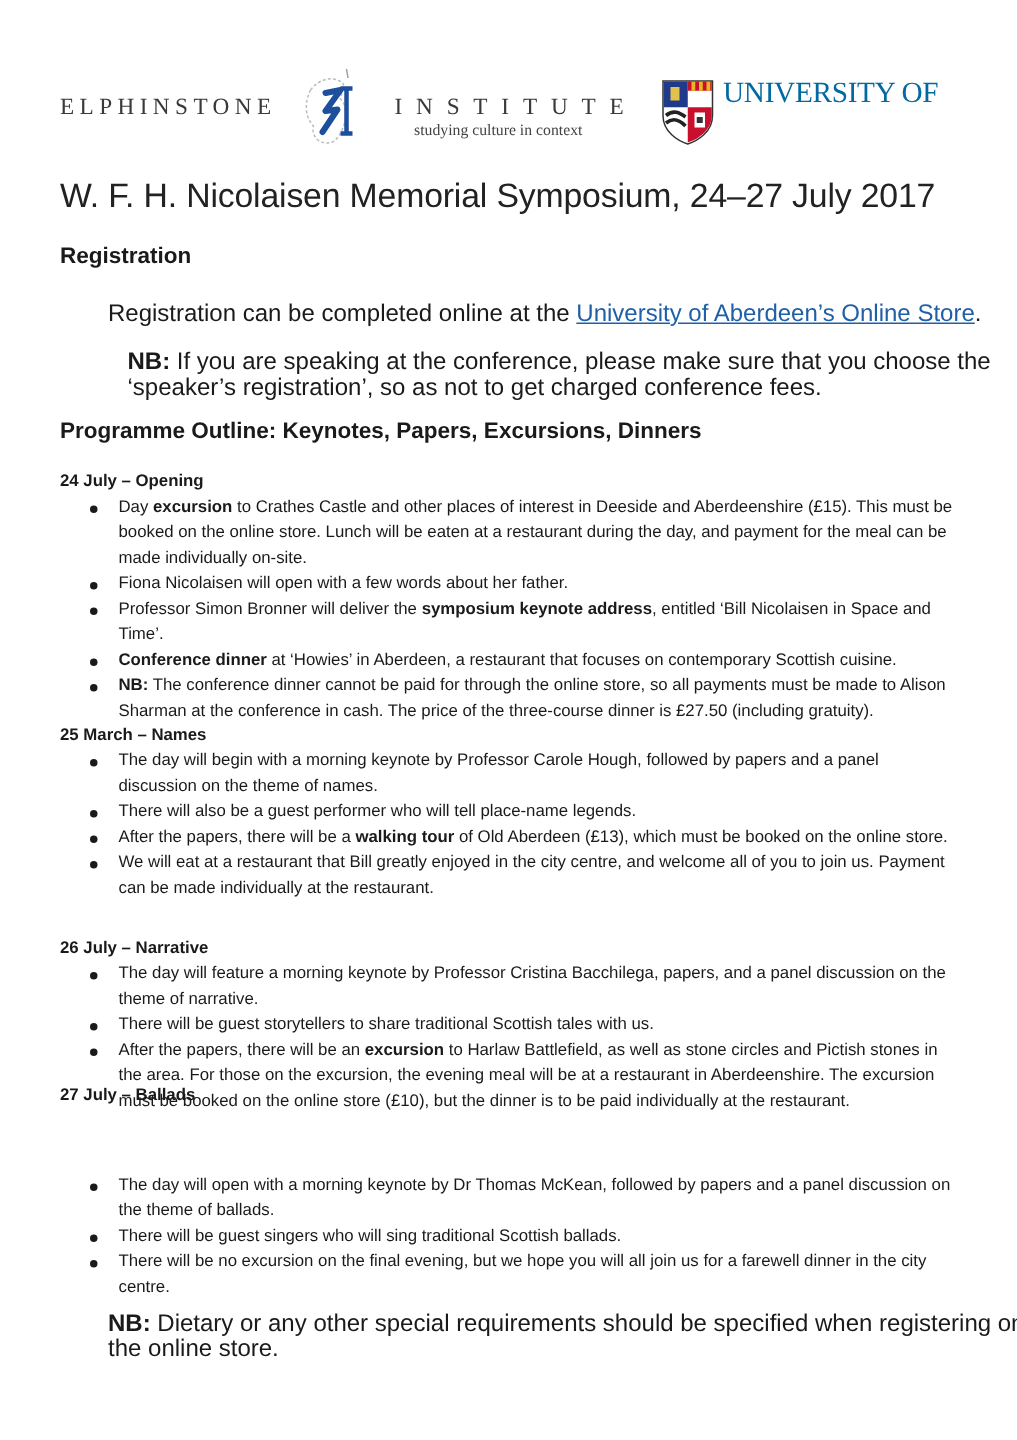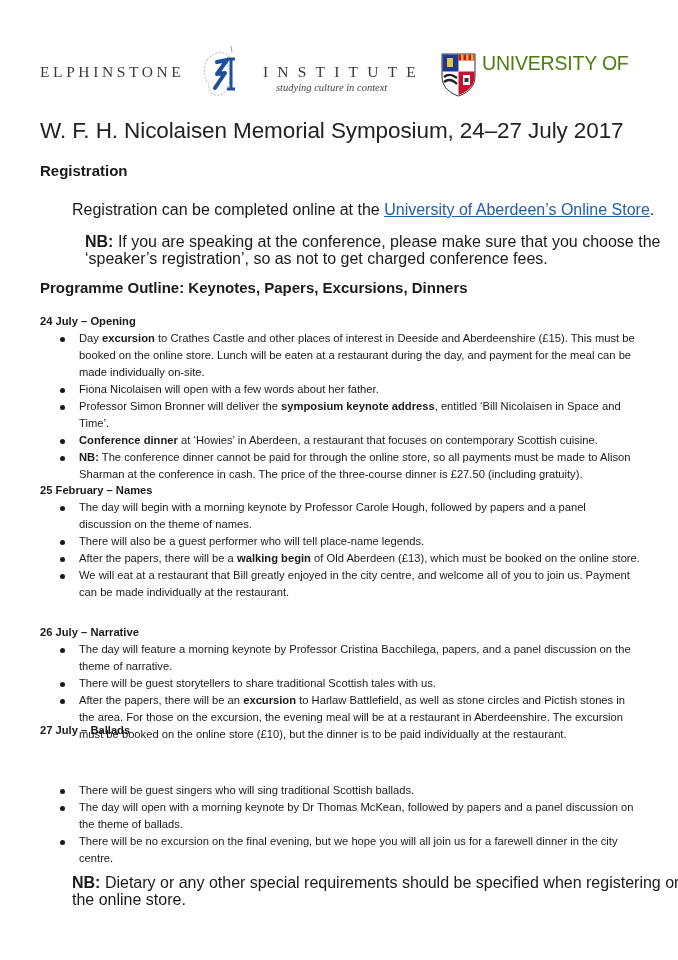--- a/index.html
+++ b/index.html
@@ -4,26 +4,26 @@
 <style>
   html, body { margin: 0; padding: 0; background: #ffffff; }
   body { width: 678px; height: 960px; position: relative; overflow: hidden; font-family: "Liberation Sans", sans-serif; color: #1a1a1a; }
   .page { position: absolute; left: 0; top: 0; width: 678px; height: 778px; }
 
   
   .logo-elph { position: absolute; left: 38px; top: 50px; width: 370px; height: 55px; }
   .elph-word { position: absolute; top: 13px; font-family: "Liberation Serif", serif; font-size: 15.5px; letter-spacing: 3.6px; color: #3a3a3a; }
   .elph-word.left { left: 2px; }
   .elph-word.right { left: 225px; letter-spacing: 9.2px; text-align: center; }
-  .elph-tag { position: absolute; left: 238px; top: 32px; font-family: "Liberation Serif", serif; font-style: italic; font-size: 10.5px; color: #444; }
+  .elph-tag { position: absolute; left: 238px; top: 32px; font-family: "Liberation Serif", serif; font-size: 10.5px; color: #444; }
   .elph-mark { position: absolute; left: 155px; top: -8px; width: 62px; height: 62px; }
 
   .logo-abdn { position: absolute; left: 441px; top: 53px; width: 230px; height: 50px; }
   .abdn-crest { position: absolute; left: 0; top: 0; width: 35px; height: 44px; }
-  .abdn-line1 { position: absolute; left: 41px; top: -1px; font-family: Liberation Sans, sans-serif; font-size: 19.5px; color: #4d7c0f; letter-spacing: -0.2px; white-space: nowrap; }
+  .abdn-line1 { position: absolute; left: 41px; top: -1px; font-family: Liberation Serif, serif; font-size: 19.5px; color: #0369a1; letter-spacing: -0.2px; white-space: nowrap; }
   .abdn-line2 { position: absolute; left: 40px; top: 18px; font-family: "Liberation Serif", serif; font-size: 28px; color: #1f2f7a; letter-spacing: 0.3px; white-space: nowrap; line-height: 1; }
 
   
   .title { position: absolute; left: 40px; top: 118px; font-size: 22.5px; color: #222; white-space: nowrap; letter-spacing: -0.1px; }
 
   .h2 { position: absolute; left: 40px; font-size: 15px; font-weight: bold; color: #1a1a1a; white-space: nowrap; }
   .p { position: absolute; left: 40px; width: 620px; font-size: 16px; line-height: 17px; color: #1a1a1a; padding-left: 32px; }
   .p b { font-weight: bold; }
   .link { color: #1f5fa8; text-decoration: underline; }
 
@@ -82,39 +82,39 @@
 
   <div class="day-head" style="top:315px;">24 July – Opening</div>
   <ul class="bullets" style="top:330px;">
       <li><span class="dot"></span><span>Day </span><b>excursion</b><span> to Crathes Castle and other places of interest in Deeside and Aberdeenshire (£15). This must be booked on the online store. Lunch will be eaten at a restaurant during the day, and payment for the meal can be made individually on-site.</span></li>
       <li><span class="dot"></span><span>Fiona Nicolaisen will open with a few words about her father.</span></li>
       <li><span class="dot"></span><span>Professor Simon Bronner will deliver the </span><b>symposium keynote address</b><span>, entitled ‘Bill Nicolaisen in Space and Time’.</span></li>
       <li><span class="dot"></span><b>Conference dinner</b><span> at ‘Howies’ in Aberdeen, a restaurant that focuses on contemporary Scottish cuisine.</span></li>
       <li><span class="dot"></span><b>NB:</b><span> The conference dinner cannot be paid for through the online store, so all payments must be made to Alison Sharman at the conference in cash. The price of the three-course dinner is £27.50 (including gratuity).</span></li>
     </ul>
 
-  <div class="day-head" style="top:484px;">25 February – Names</div>
+  <div class="day-head" style="top:484px;">25 March – Names</div>
   <ul class="bullets" style="top:499px;">
       <li><span class="dot"></span><span>The day will begin with a morning keynote by Professor Carole Hough, followed by papers and a panel discussion on the theme of names.</span></li>
       <li><span class="dot"></span><span>There will also be a guest performer who will tell place-name legends.</span></li>
-      <li><span class="dot"></span><span>After the papers, there will be a </span><b>walking begin</b><span> of Old Aberdeen (£13), which must be booked on the online store.</span></li>
+      <li><span class="dot"></span><span>After the papers, there will be a </span><b>walking tour</b><span> of Old Aberdeen (£13), which must be booked on the online store.</span></li>
       <li><span class="dot"></span><span>We will eat at a restaurant that Bill greatly enjoyed in the city centre, and welcome all of you to join us. Payment can be made individually at the restaurant.</span></li>
     </ul>
 
   <div class="day-head" style="top:626px;">26 July – Narrative</div>
   <ul class="bullets" style="top:641px;">
       <li><span class="dot"></span><span>The day will feature a morning keynote by Professor Cristina Bacchilega, papers, and a panel discussion on the theme of narrative.</span></li>
       <li><span class="dot"></span><span>There will be guest storytellers to share traditional Scottish tales with us.</span></li>
       <li><span class="dot"></span><span>After the papers, there will be an </span><b>excursion</b><span> to Harlaw Battlefield, as well as stone circles and Pictish stones in the area. For those on the excursion, the evening meal will be at a restaurant in Aberdeenshire. The excursion must be booked on the online store (£10), but the dinner is to be paid individually at the restaurant.</span></li>
     </ul>
 
   <div class="day-head" style="top:724px;text-align:right;">27 July – Ballads</div>
   <ul class="bullets" style="top:782px;">
+      <li><span class="dot"></span><span>The day will open with a morning keynote by Dr Thomas McKean, followed by papers and a panel discussion on the theme of ballads.</span></li>
       <li><span class="dot"></span><span>There will be guest singers who will sing traditional Scottish ballads.</span></li>
-      <li><span class="dot"></span><span>The day will open with a morning keynote by Dr Thomas McKean, followed by papers and a panel discussion on the theme of ballads.</span></li>
       <li><span class="dot"></span><span>There will be no excursion on the final evening, but we hope you will all join us for a farewell dinner in the city centre.</span></li>
     </ul>
 
   <div class="p" style="top:874px;">
     <b>NB:</b><span> Dietary or any other special requirements should be specified when registering on the online store.</span>
   </div>
 
 </div>
 
 </body></html>

